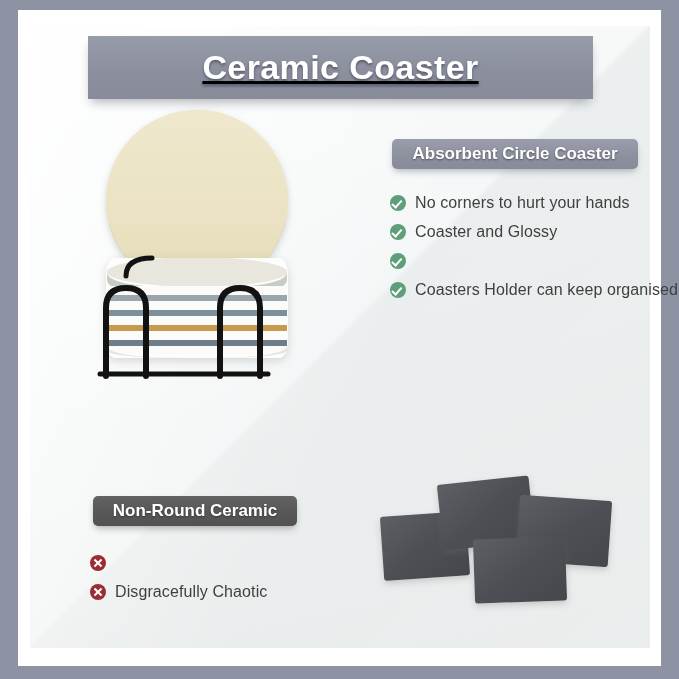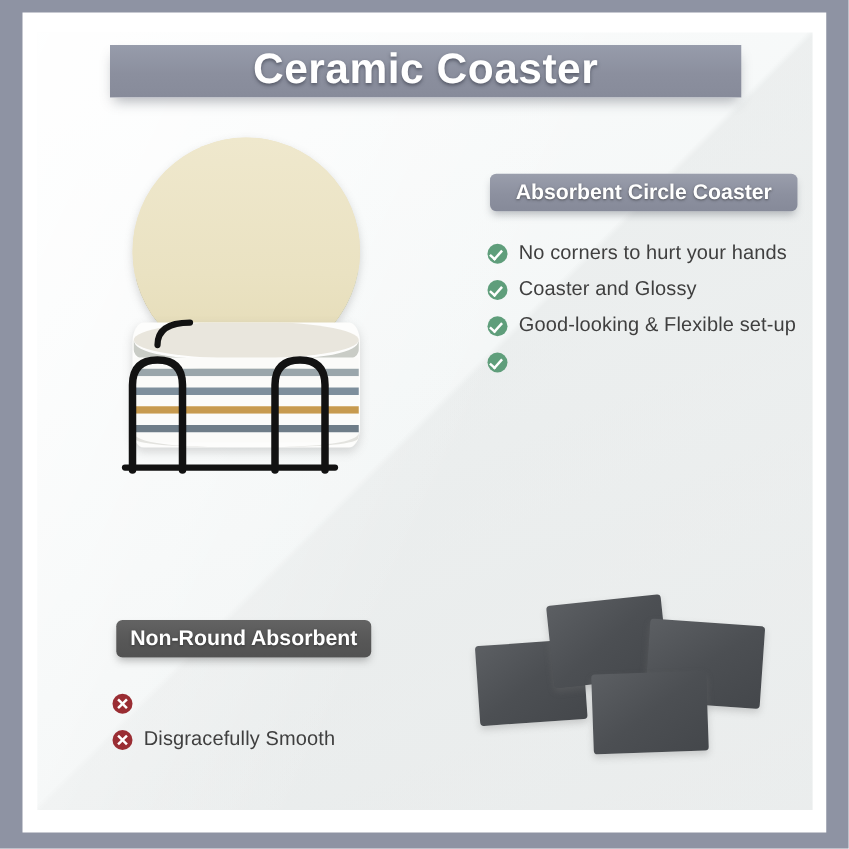--- a/index.html
+++ b/index.html
@@ -48,25 +48,27 @@
       rgba(255,255,255,0) 55%);
     pointer-events: none;
   }
 
   
   .banner {
     position: absolute;
     left: 88px;
     top: 36px;
     width: 505px;
-    height: 42px;
+    height: 63px;
     background: linear-gradient(to bottom, #979cab 0%, #8b8f9e 55%, #878b9a 100%);
     box-shadow: 0 6px 10px -3px rgba(60,64,78,0.40);
     display: flex;
+    align-items: center;
     justify-content: center;
+    text-decoration: underline;
   }
   .banner-title {
     color: #ffffff;
     font-size: 34px;
     font-weight: bold;
     letter-spacing: 0.4px;
     text-shadow: 0 2px 3px rgba(40,44,56,0.55);
     white-space: nowrap;
   }
 
@@ -347,38 +349,38 @@
     <div class="list-row">
       <span class="row-icon icon-check"></span>
       <span class="row-text">No corners to hurt your hands</span>
     </div>
     <div class="list-row">
       <span class="row-icon icon-check"></span>
       <span class="row-text">Coaster and Glossy</span>
     </div>
     <div class="list-row">
       <span class="row-icon icon-check"></span>
-      <span class="row-text">Good-looking &amp; Flexible set-up</span>
     </div>
     <div class="list-row">
       <span class="row-icon icon-check"></span>
+      <span class="row-text">Coasters Holder can keep organised</span>
     </div>
   </div>
 
   <div class="badge badge-bottom">
-    <span class="badge-label">Non-Round Absorbent</span>
+    <span class="badge-label">Non-Round Ceramic</span>
   </div>
 
   <div class="list list-cons">
     <div class="list-row">
       <span class="row-icon icon-cross"></span>
     </div>
     <div class="list-row">
       <span class="row-icon icon-cross"></span>
-      <span class="row-text">Disgracefully Smooth</span>
+      <span class="row-text">Disgracefully Chaotic</span>
     </div>
   </div>
 
   <div class="product-bottom">
     <div class="slate slate-a"></div>
     <div class="slate slate-b"></div>
     <div class="slate slate-c"></div>
     <div class="slate slate-d"></div>
   </div>
 

